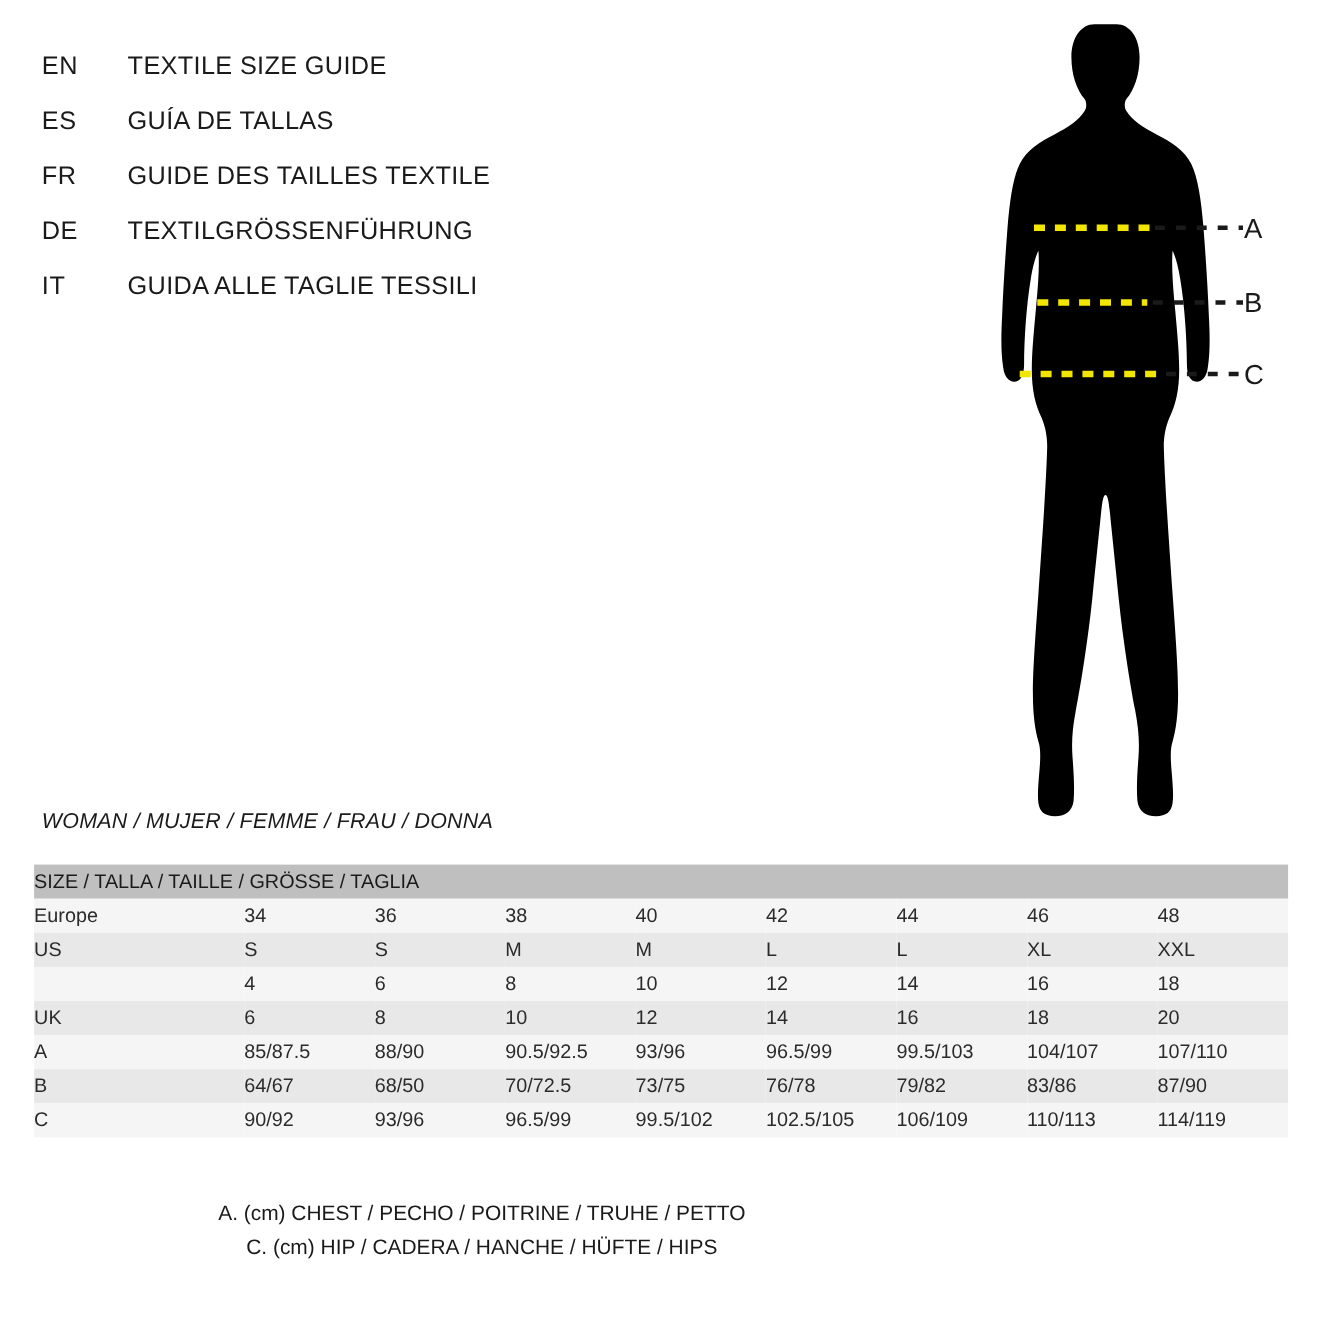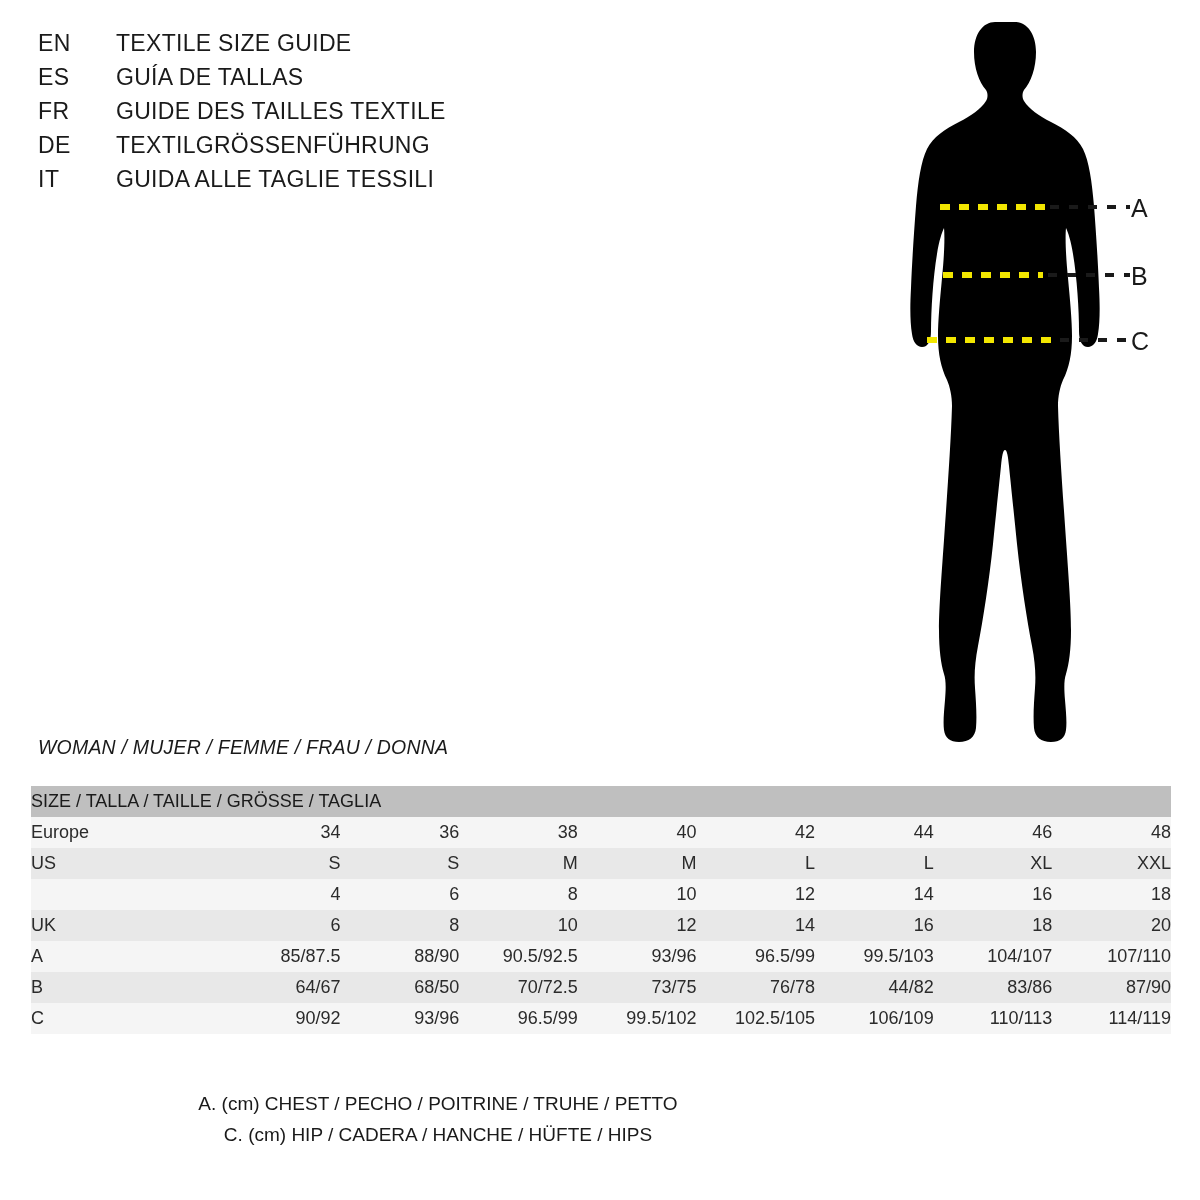--- a/index.html
+++ b/index.html
@@ -20,20 +20,21 @@
   #title-block {
     position: absolute;
     left: 38px;
     top: 30px;
     width: 700px;
   }
   .title-row {
     display: flex;
     align-items: baseline;
     height: 34px;
+    margin-top: 16px;
   }
   .title-lang {
     width: 78px;
     font-size: 23px;
     letter-spacing: 0.5px;
     color: #1a1a1a;
   }
   .title-text {
     font-size: 23px;
     letter-spacing: 0.3px;
@@ -96,21 +97,21 @@
   }
   #size-table tr.plain td {
     background: #f5f5f5;
   }
   .cell-label {
     padding-left: 10px;
     text-align: left;
     width: 190px;
   }
   .cell-val {
-    text-align: right;
+    text-align: left;
     width: 118px;
   }
 
   
   #footnotes {
     position: absolute;
     left: 38px;
     top: 1088px;
     width: 800px;
     text-align: center;
@@ -294,21 +295,21 @@
       <td class="cell-val">107/110</td>
     </tr>
 
     <tr class="shade">
       <td class="cell-label">B</td>
       <td class="cell-val">64/67</td>
       <td class="cell-val">68/50</td>
       <td class="cell-val">70/72.5</td>
       <td class="cell-val">73/75</td>
       <td class="cell-val">76/78</td>
-      <td class="cell-val">44/82</td>
+      <td class="cell-val">79/82</td>
       <td class="cell-val">83/86</td>
       <td class="cell-val">87/90</td>
     </tr>
 
     <tr class="plain">
       <td class="cell-label">C</td>
       <td class="cell-val">90/92</td>
       <td class="cell-val">93/96</td>
       <td class="cell-val">96.5/99</td>
       <td class="cell-val">99.5/102</td>

